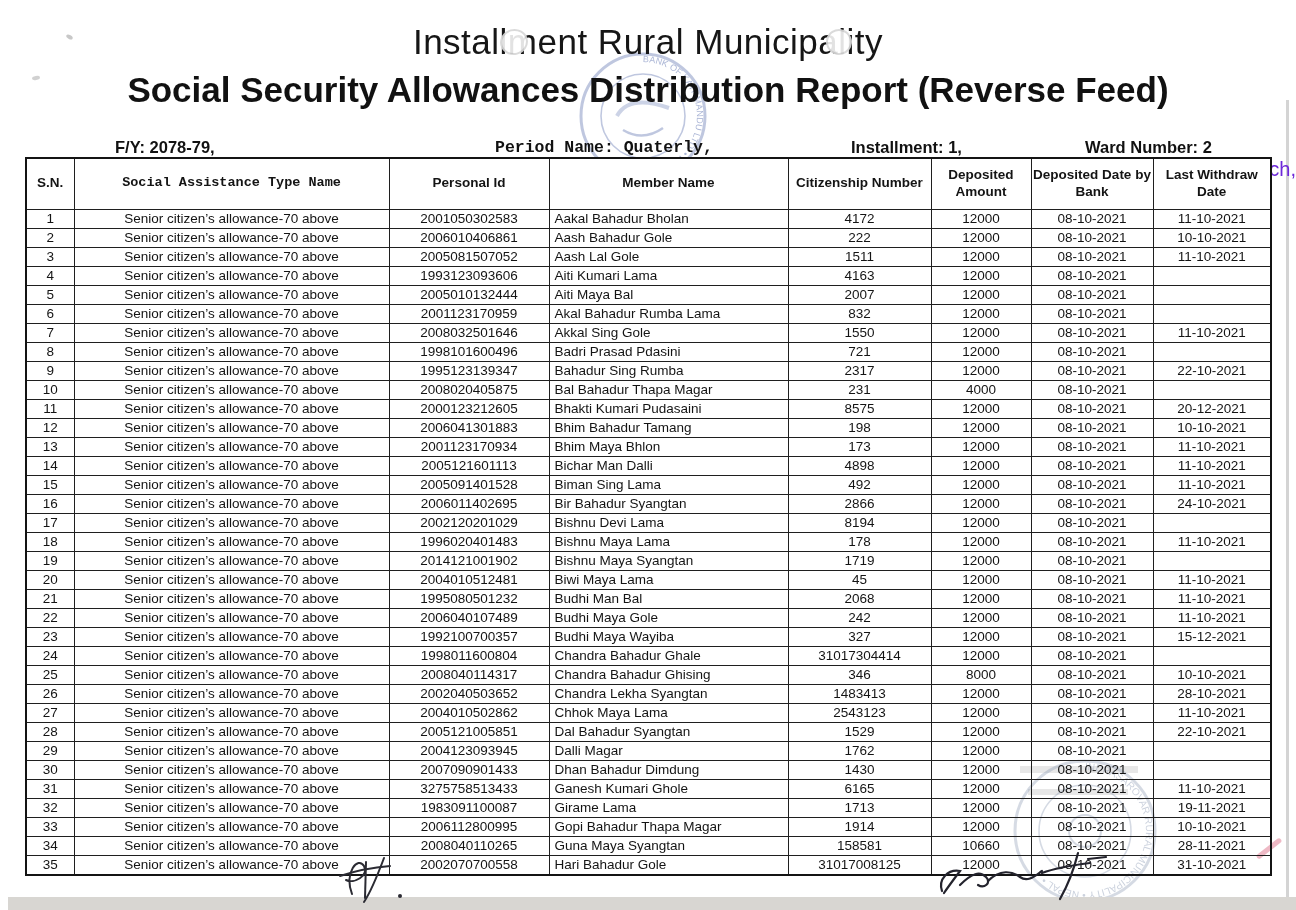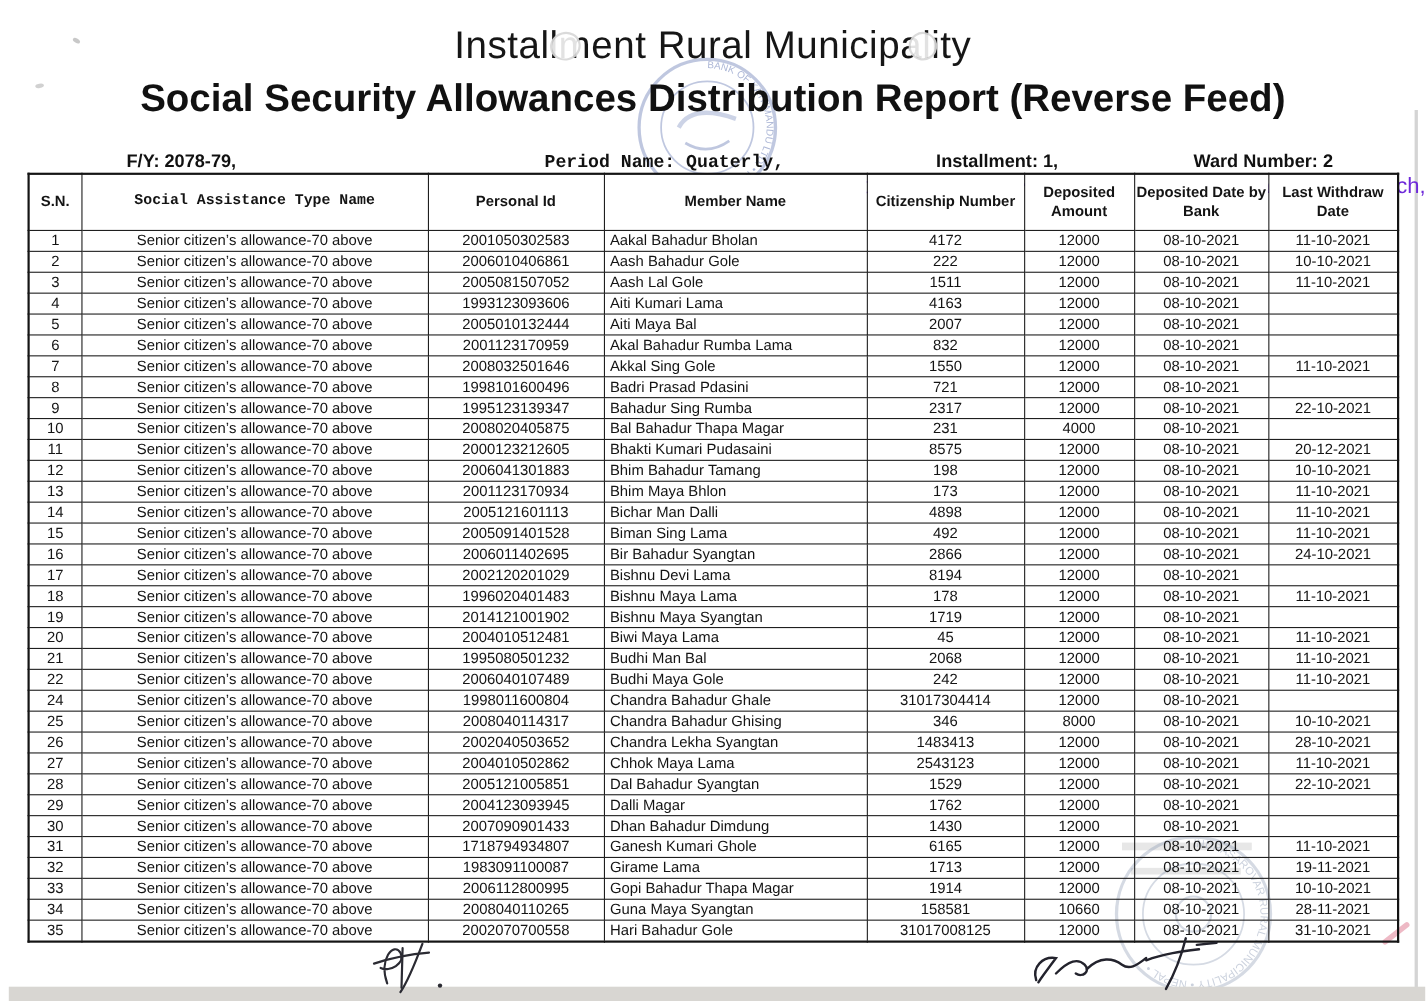--- a/index.html
+++ b/index.html
@@ -358,20 +358,30 @@
           <td>22</td>
           <td>Senior citizen’s allowance-70 above</td>
           <td>2006040107489</td>
           <td class="left">Budhi Maya Gole</td>
           <td>242</td>
           <td>12000</td>
           <td>08-10-2021</td>
           <td>11-10-2021</td>
         </tr>
         <tr>
+          <td>23</td>
+          <td>Senior citizen’s allowance-70 above</td>
+          <td>1992100700357</td>
+          <td class="left">Budhi Maya Wayiba</td>
+          <td>327</td>
+          <td>12000</td>
+          <td>08-10-2021</td>
+          <td>15-12-2021</td>
+        </tr>
+        <tr>
           <td>24</td>
           <td>Senior citizen’s allowance-70 above</td>
           <td>1998011600804</td>
           <td class="left">Chandra Bahadur Ghale</td>
           <td>31017304414</td>
           <td>12000</td>
           <td>08-10-2021</td>
           <td></td>
         </tr>
         <tr>
@@ -430,21 +440,21 @@
           <td>2007090901433</td>
           <td class="left">Dhan Bahadur Dimdung</td>
           <td>1430</td>
           <td>12000</td>
           <td>08-10-2021</td>
           <td></td>
         </tr>
         <tr>
           <td>31</td>
           <td>Senior citizen’s allowance-70 above</td>
-          <td>1718794934807</td>
+          <td>3275758513433</td>
           <td class="left">Ganesh Kumari Ghole</td>
           <td>6165</td>
           <td>12000</td>
           <td>08-10-2021</td>
           <td>11-10-2021</td>
         </tr>
         <tr>
           <td>32</td>
           <td>Senior citizen’s allowance-70 above</td>
           <td>1983091100087</td>

